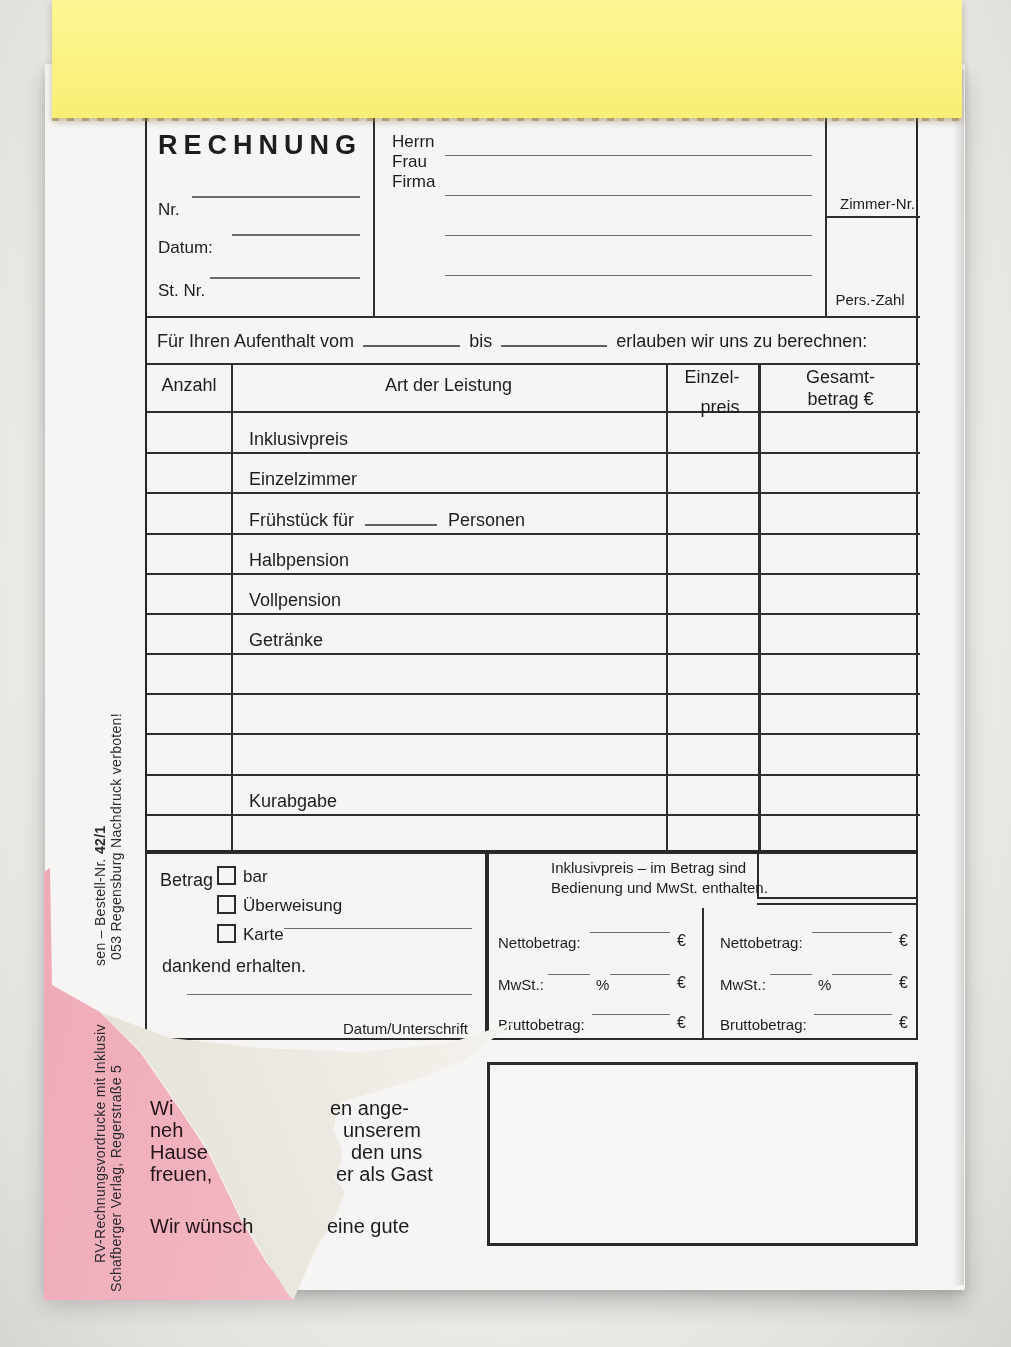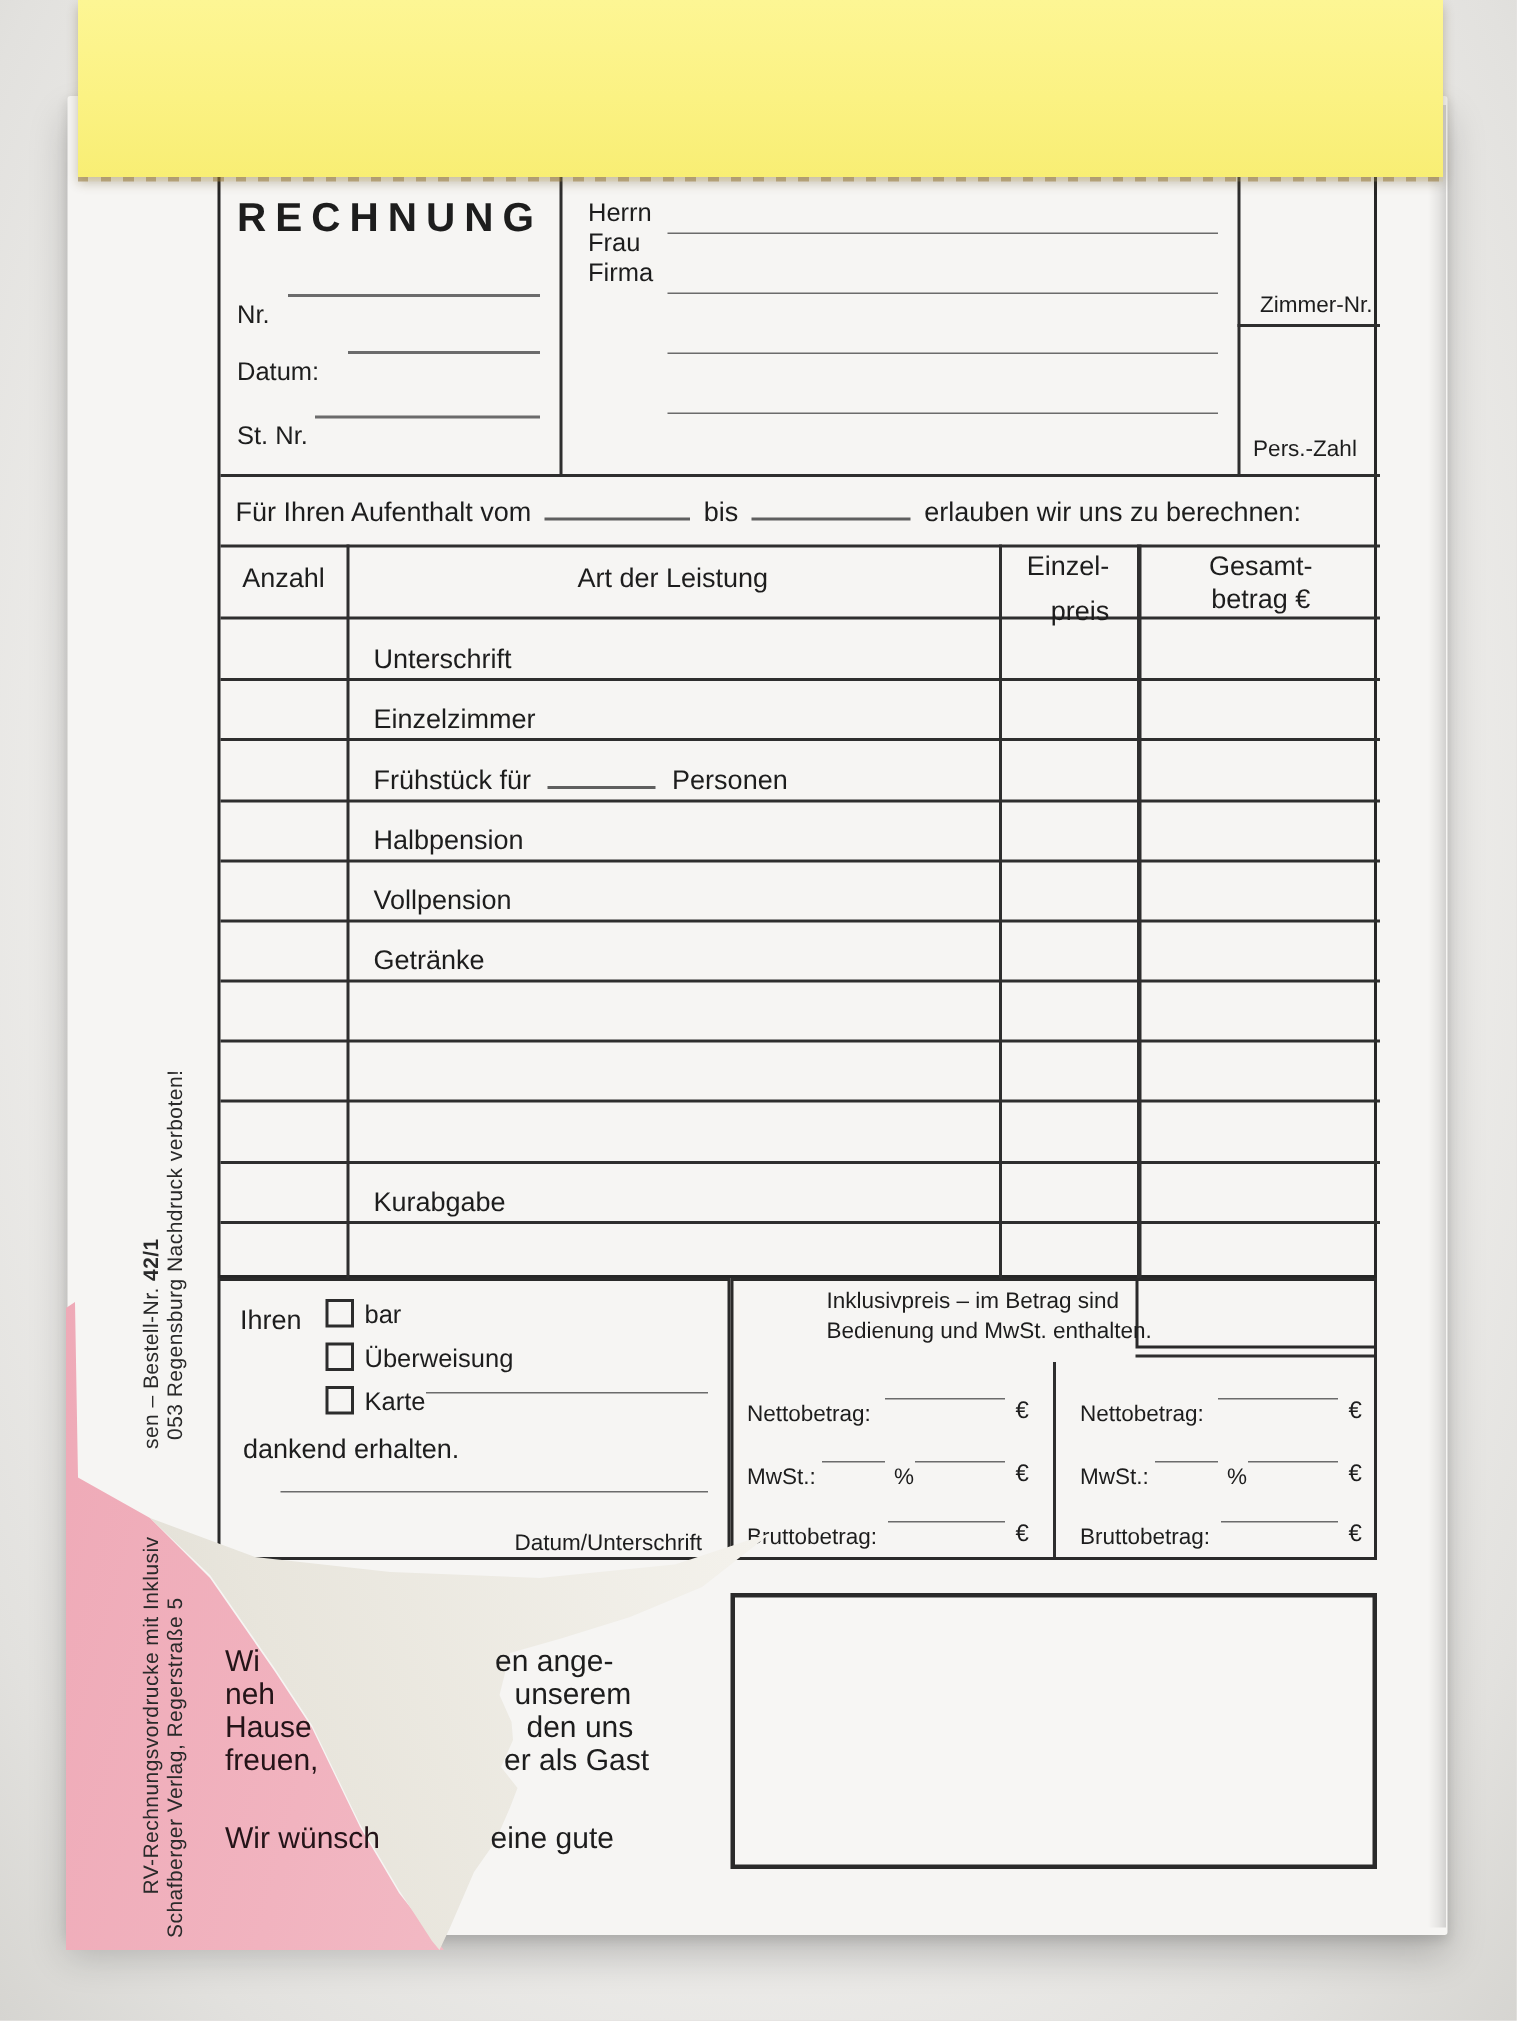--- a/index.html
+++ b/index.html
@@ -110,38 +110,38 @@
     <div class="hl" style="left:0;top:375px;width:773px;height:1.5px"></div>
     <div class="hl" style="left:0;top:416px;width:773px;height:1.5px"></div>
     <div class="hl" style="left:0;top:456px;width:773px;height:1.5px"></div>
     <div class="hl" style="left:0;top:496px;width:773px;height:1.5px"></div>
     <div class="hl" style="left:0;top:536px;width:773px;height:1.5px"></div>
     <div class="hl" style="left:0;top:576px;width:773px;height:1.5px"></div>
     <div class="hl" style="left:0;top:616px;width:773px;height:1.5px"></div>
     <div class="hl" style="left:0;top:657px;width:773px;height:1.5px"></div>
     <div class="hl" style="left:0;top:697px;width:773px;height:1.5px"></div>
 
-    <div class="row-label" style="left:102px;top:312px">Unterschrift</div>
+    <div class="row-label" style="left:102px;top:312px">Inklusivpreis</div>
     <div class="row-label" style="left:102px;top:352px">Einzelzimmer</div>
     <div class="row-label" style="left:102px;top:393px">
       <span>Frühstück für</span>
       <span class="gapline" style="width:72px;margin:0 6px"></span>
       <span>Personen</span>
     </div>
     <div class="row-label" style="left:102px;top:433px">Halbpension</div>
     <div class="row-label" style="left:102px;top:473px">Vollpension</div>
     <div class="row-label" style="left:102px;top:513px">Getränke</div>
     <div class="row-label" style="left:102px;top:674px">Kurabgabe</div>
   </div>
 
   <div class="abs ibox" style="left:757px;top:852px;width:161px;height:47px;background:#f6f5f3"></div>
   <div class="abs hl" style="left:757px;top:903px;width:161px;z-index:5"></div>
 
   <div class="abs ibox" style="left:145px;top:852px;width:342px;height:188px">
-    <div class="lbl" style="left:13px;top:16px;font-size:18px">Ihren</div>
+    <div class="lbl" style="left:13px;top:16px;font-size:18px">Betrag</div>
     <div class="cb" style="left:70px;top:12px"></div>
     <div class="lbl" style="left:96px;top:13px">bar</div>
     <div class="cb" style="left:70px;top:41px"></div>
     <div class="lbl" style="left:96px;top:42px">Überweisung</div>
     <div class="cb" style="left:70px;top:70px"></div>
     <div class="lbl" style="left:96px;top:71px">Karte</div>
     <div class="wline" style="left:137px;top:74px;width:188px;border-bottom-width:1.5px"></div>
     <div class="lbl" style="left:15px;top:102px;font-size:18px">dankend erhalten.</div>
     <div class="wline" style="left:40px;top:140px;width:285px;border-bottom-width:1.5px"></div>
     <div class="lbl sm" style="left:21px;top:166px;width:300px;text-align:right">Datum/Unterschrift</div>

